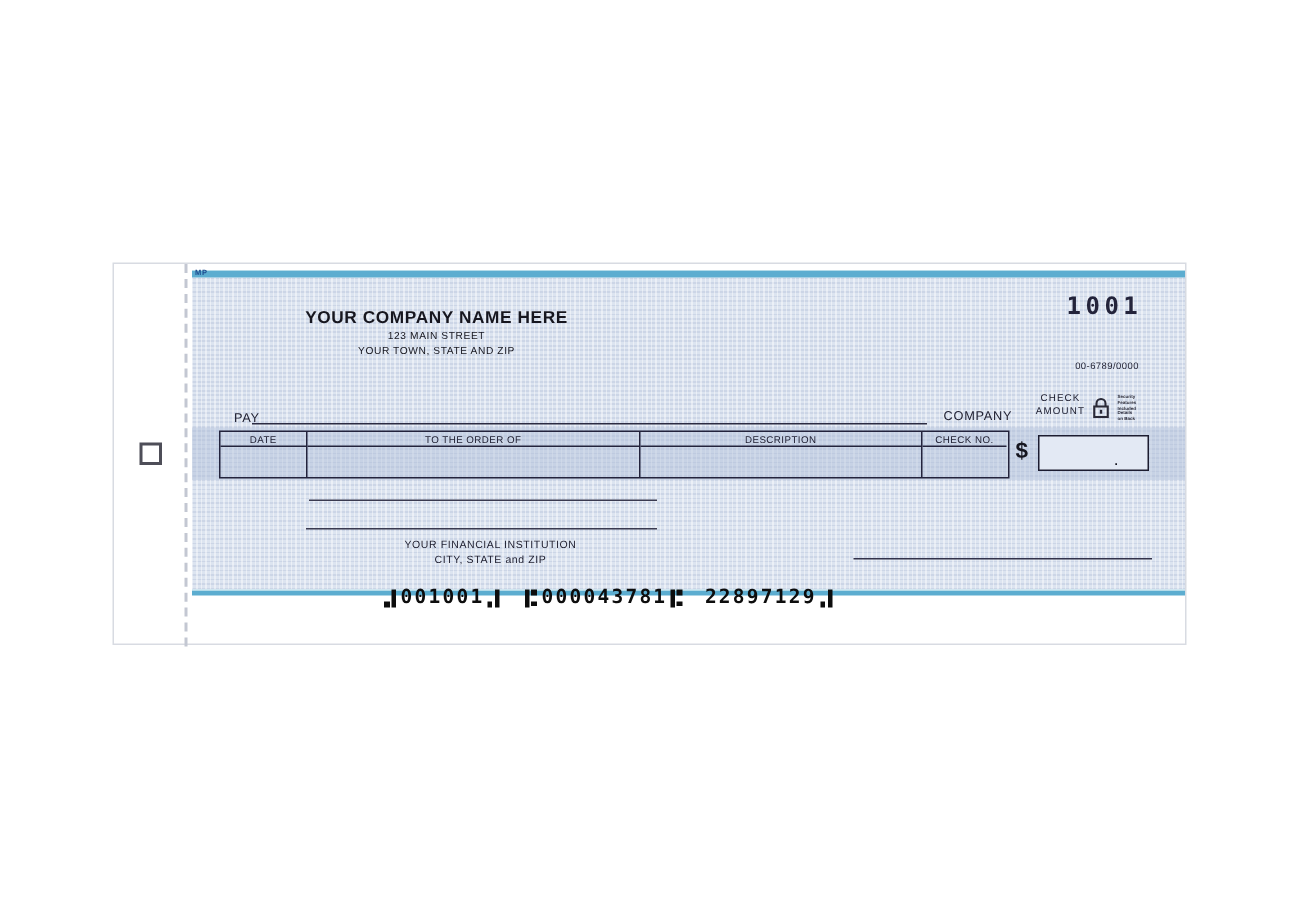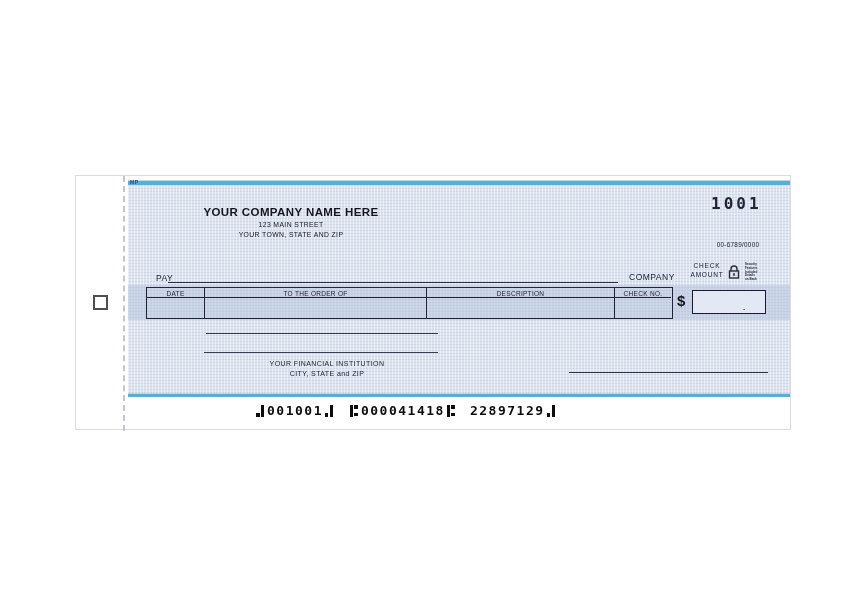--- a/index.html
+++ b/index.html
@@ -75,21 +75,21 @@
   .addr-line-1 { position:absolute; left:78px; top:153px; width:232px; height:0; border-top:1.3px solid #3a3a50; }
   .addr-line-2 { position:absolute; left:76px; top:172px; width:234px; height:0; border-top:1.3px solid #3a3a50; }
 
   .bank { position:absolute; left:99px; top:180px; width:200px; text-align:center; color:#1d1d2e; }
   .bank-name { font-size:7px; letter-spacing:.4px; }
   .bank-addr { font-size:7px; letter-spacing:.4px; margin-top:2.5px; }
 
   .signature-line { position:absolute; left:441px; top:192px; width:199px; height:0; border-top:1.3px solid #32324a; }
 
   
-  .micr { position:absolute; left:178px; top:227px; height:15px; display:flex; align-items:center;
+  .micr { position:absolute; left:178px; top:215px; height:15px; display:flex; align-items:center;
           font-family:"DejaVu Sans Mono", monospace; font-weight:bold; font-size:13px;
           letter-spacing:1.5px; color:#0d0d0d; }
   .micr .grp { white-space:nowrap; }
   .mgap { display:inline-block; width:12px; }
   .msym { position:relative; display:inline-block; width:9px; height:12px; margin:0 2px; }
   .msym i { position:absolute; background:#0d0d0d; }
   .msym.onus i:nth-child(1) { left:0; bottom:0; width:3.5px; height:3.5px; }
   .msym.onus i:nth-child(2) { right:1px; top:0; width:2.8px; height:12px; }
   .msym.transit i:nth-child(1) { left:0; top:0; width:2.8px; height:12px; }
   .msym.transit i:nth-child(2) { right:1px; top:.5px; width:3.5px; height:3.5px; }
@@ -189,21 +189,21 @@
         <span class="msym onus">
           <i></i>
           <i></i>
         </span>
         <span class="mgap"></span>
         <span class="msym transit">
           <i></i>
           <i></i>
           <i></i>
         </span>
-        <span class="grp">000041418</span>
+        <span class="grp">000043781</span>
         <span class="msym transit">
           <i></i>
           <i></i>
           <i></i>
         </span>
         <span class="mgap"></span>
         <span class="grp">22897129</span>
         <span class="msym onus">
           <i></i>
           <i></i>

